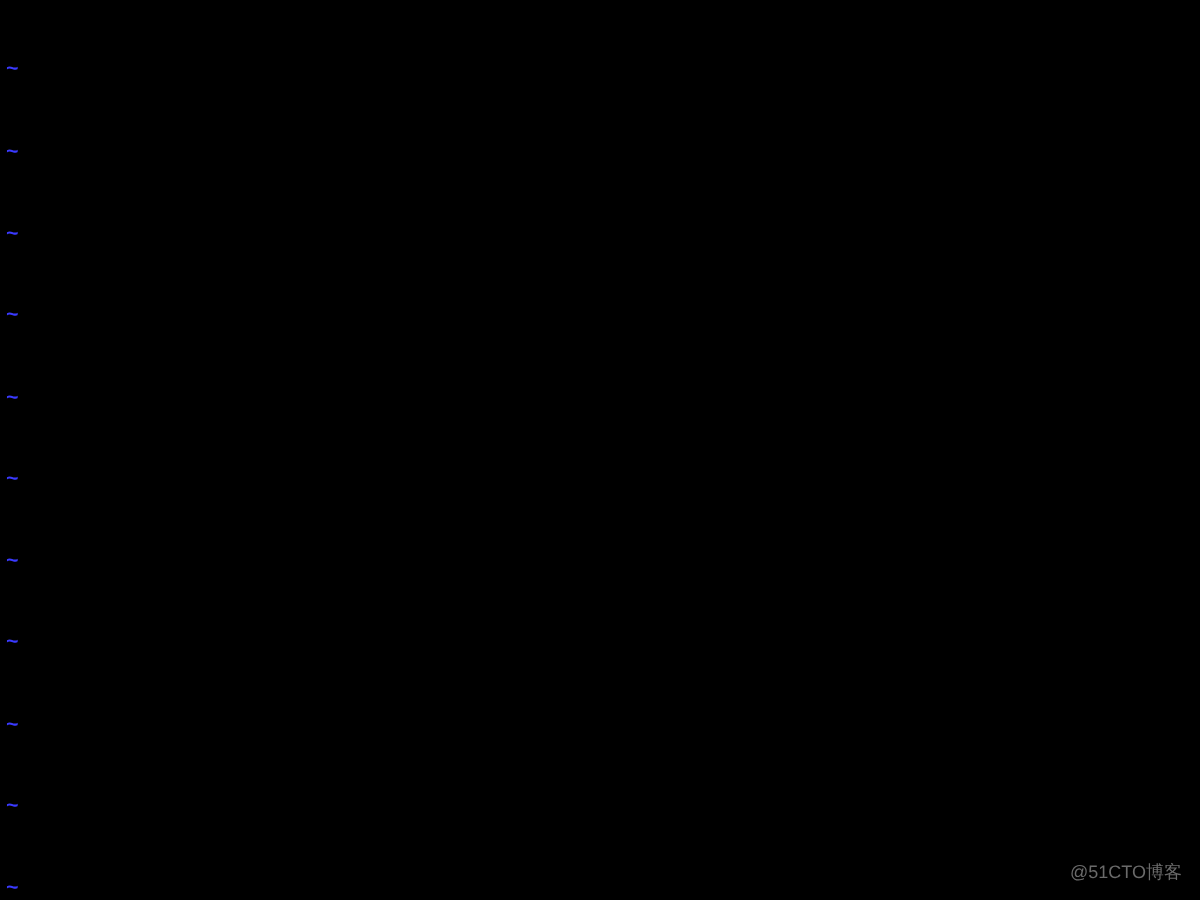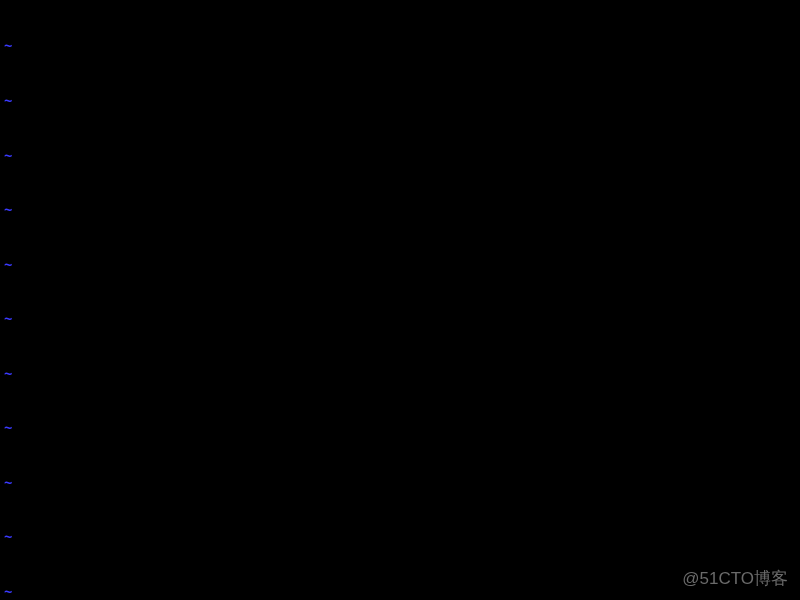--- a/index.html
+++ b/index.html
@@ -28,21 +28,21 @@
     }
     .line {
       display: block;
       min-height: 18px;
     }
     .watermark {
       position: absolute;
       bottom: 10px;
       right: 12px;
       color: #6a6a6a;
-      font-size: 17px;
+      font-size: 12px;
       font-family: sans-serif;
     }
   </style>
 </head>
 <body>
 
 <div class="terminal">
   <span class="line tilde">~</span>
   <span class="line tilde">~</span>
   <span class="line tilde">~</span>

